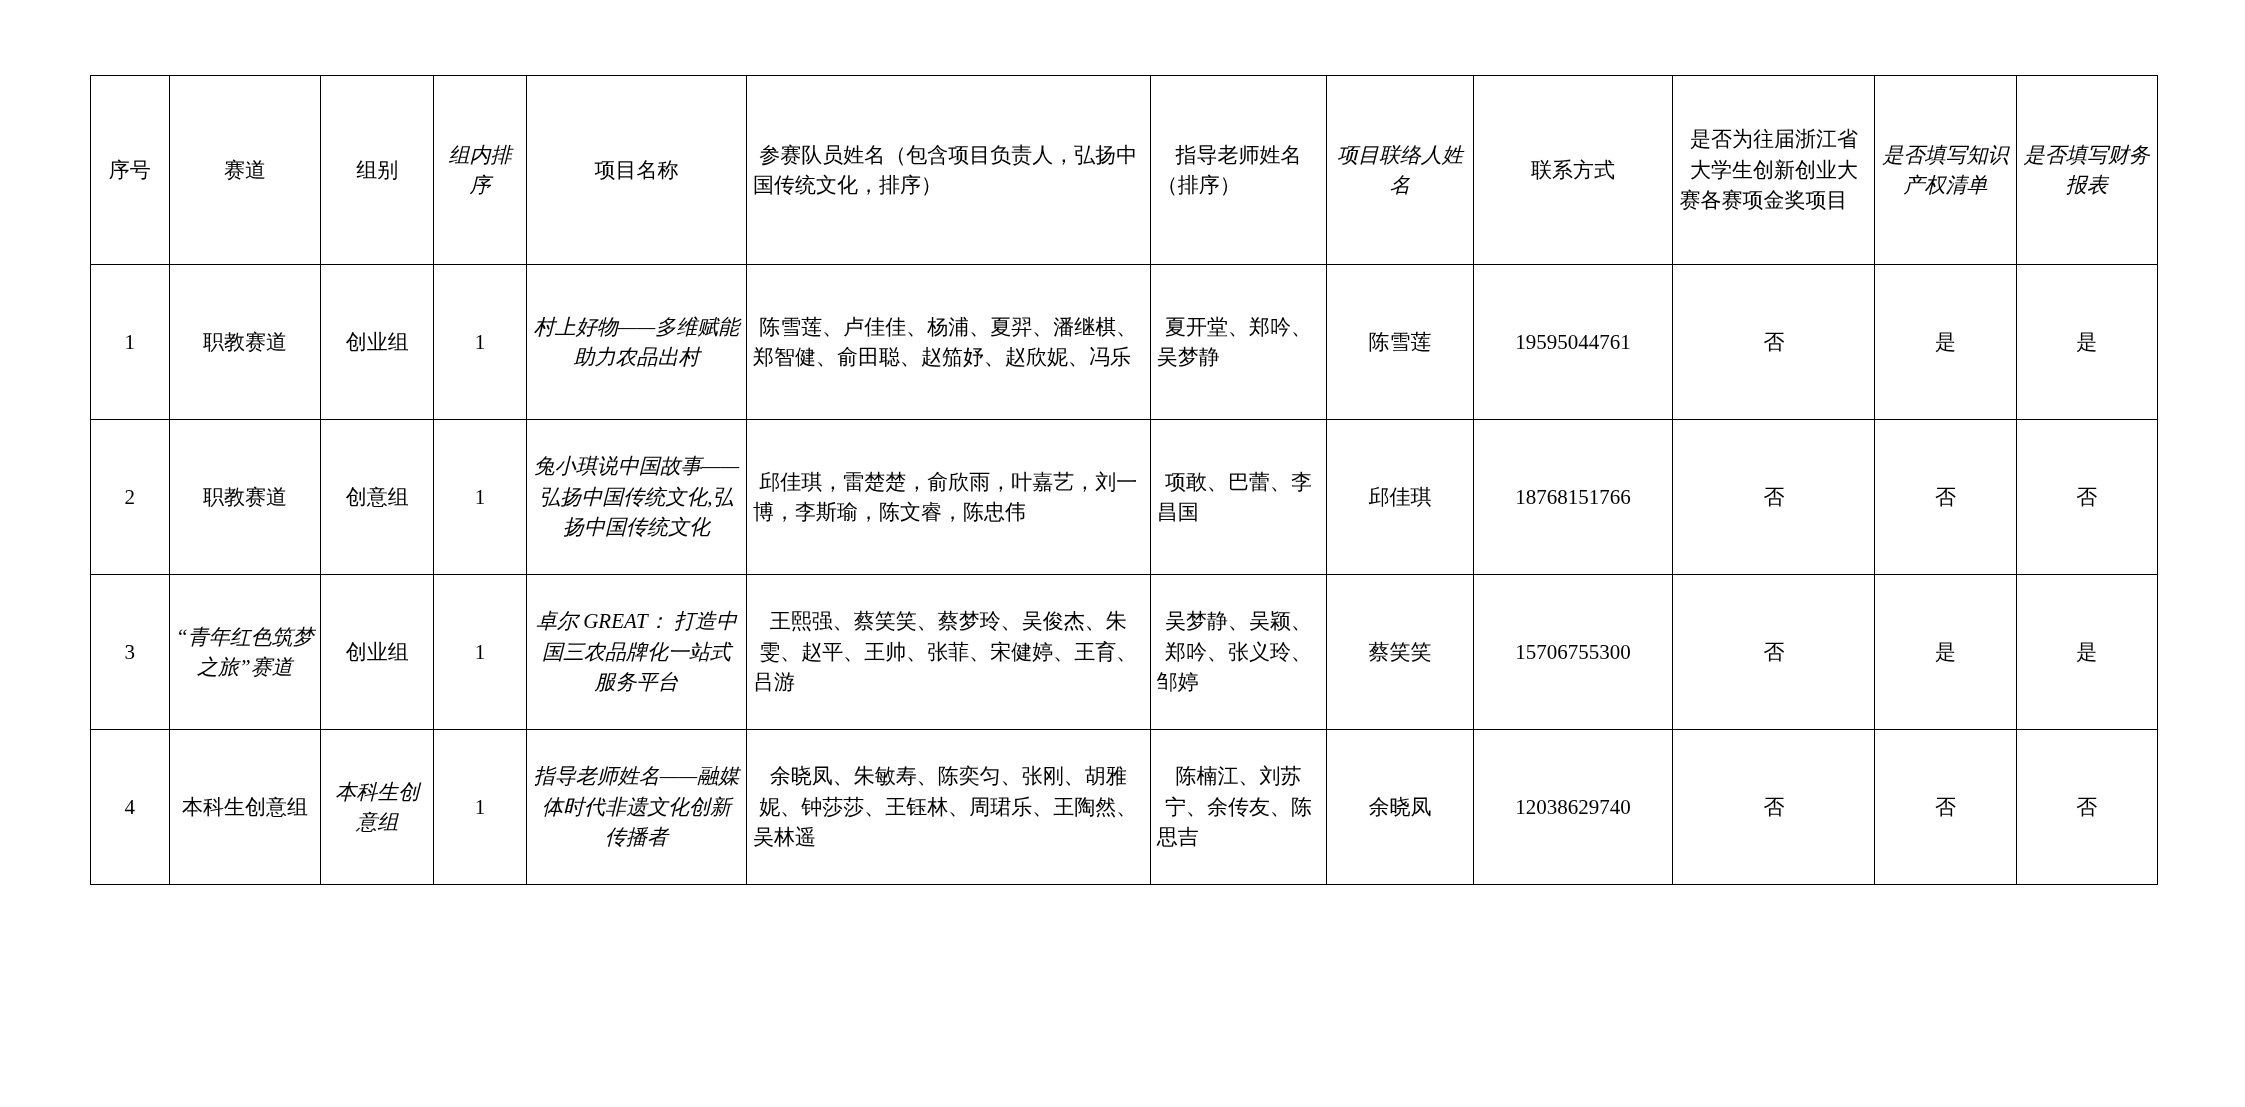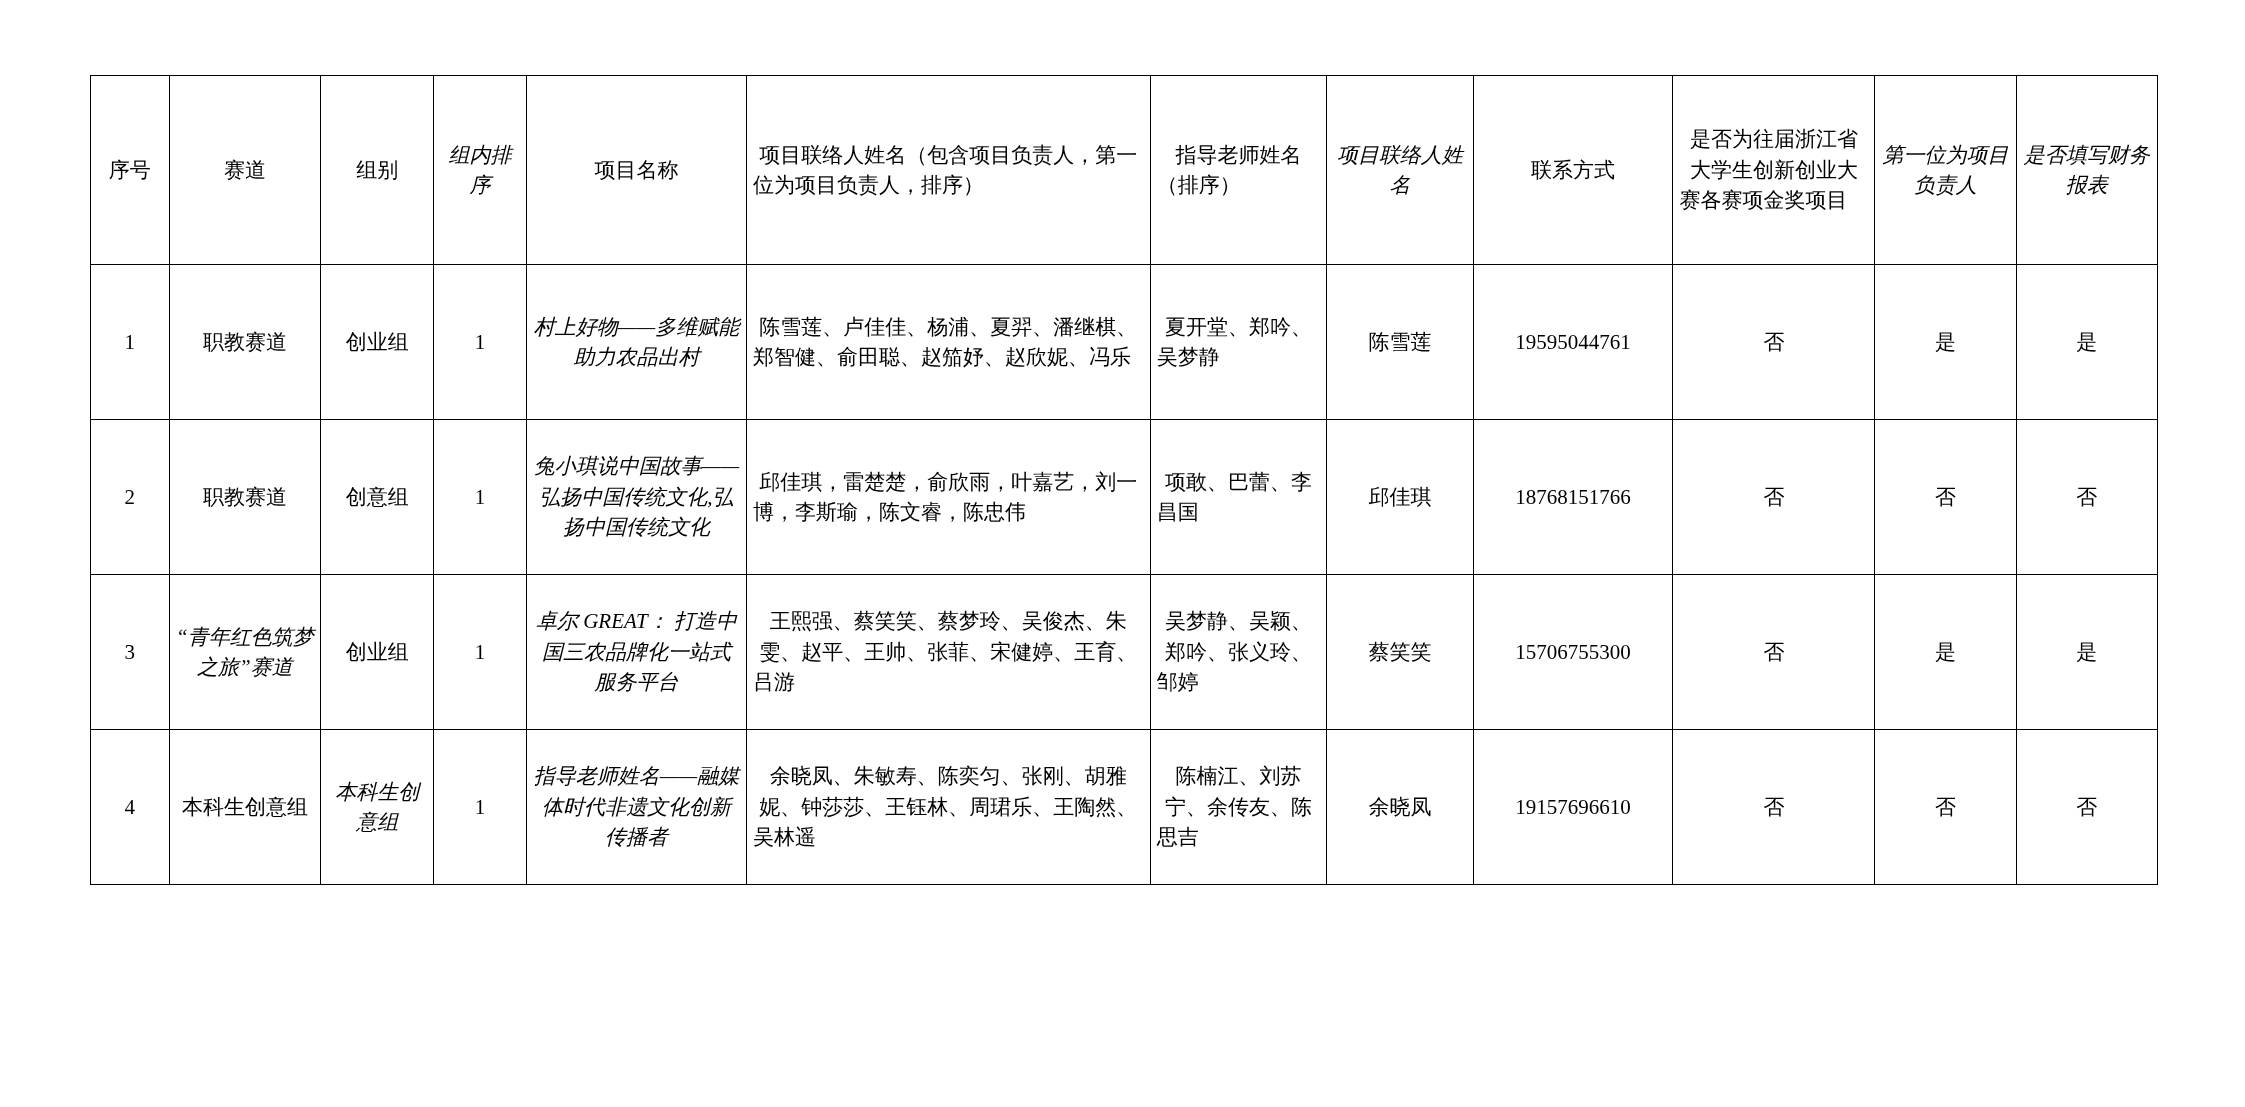--- a/index.html
+++ b/index.html
@@ -103,26 +103,26 @@
           <col class="c-ip">
           <col class="c-fin">
       </colgroup>
       <thead>
         <tr>
           <td>序号</td>
           <td>赛道</td>
           <td>组别</td>
           <td class="cell-justify">组内排序</td>
           <td>项目名称</td>
-          <td class="cell-left-just">项目联络人姓名（包含项目负责人，第一位为项目负责人，排序）</td>
+          <td class="cell-left-just">参赛队员姓名（包含项目负责人，弘扬中国传统文化，排序）</td>
           <td class="cell-left-just">指导老师姓名（排序）</td>
           <td class="cell-justify">项目联络人姓名</td>
           <td>联系方式</td>
           <td class="cell-left-just">是否为往届浙江省大学生创新创业大赛各赛项金奖项目</td>
-          <td class="cell-justify">第一位为项目负责人</td>
+          <td class="cell-justify">是否填写知识产权清单</td>
           <td class="cell-justify">是否填写财务报表</td>
         </tr>
       </thead>
       <tbody>
         <tr>
           <td class="num">1</td>
           <td>职教赛道</td>
           <td>创业组</td>
           <td class="num">1</td>
           <td class="cell-justify">村上好物——多维赋能助力农品出村</td>
@@ -164,21 +164,21 @@
         </tr>
         <tr>
           <td class="num">4</td>
           <td>本科生创意组</td>
           <td class="cell-justify">本科生创意组</td>
           <td class="num">1</td>
           <td class="cell-justify">指导老师姓名——融媒体时代非遗文化创新传播者</td>
           <td class="cell-left-just">余晓凤、朱敏寿、陈奕匀、张刚、胡雅妮、钟莎莎、王钰林、周珺乐、王陶然、吴林遥</td>
           <td class="cell-left-just">陈楠江、刘苏宁、余传友、陈思吉</td>
           <td>余晓凤</td>
-          <td class="num">19157696610</td>
+          <td class="num">12038629740</td>
           <td>否</td>
           <td>否</td>
           <td>否</td>
         </tr>
       </tbody>
     </table>
   </div>
 </div>
 
 </body></html>

